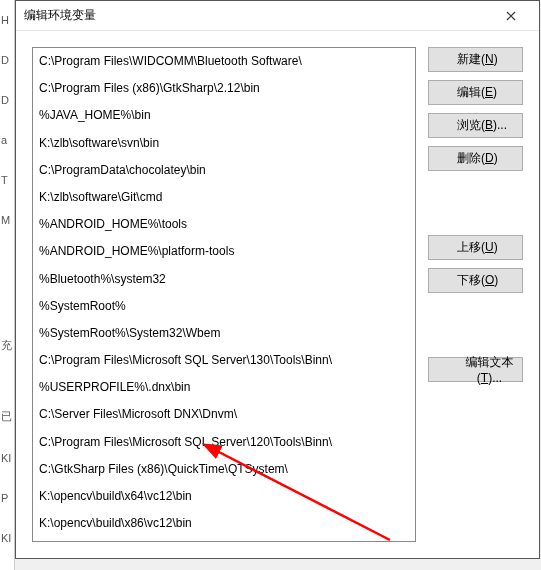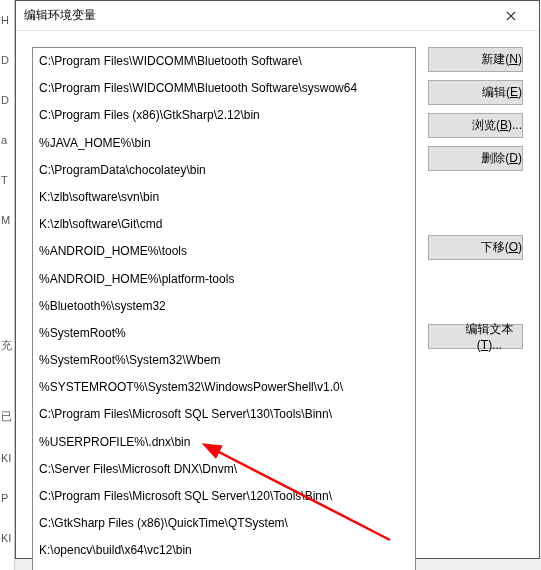--- a/index.html
+++ b/index.html
@@ -77,21 +77,21 @@
     }
     .side-buttons .spacer { height: 48px; }
     .win-btn {
       height: 25px;
       background: #e1e1e1;
       border: 1px solid #adadad;
       font-size: 12px;
       cursor: pointer;
       display: flex;
       align-items: center;
-      justify-content: flex-end;
+      justify-content: flex-start;
       font-family: inherit;
       padding-left: 28px;
     }
     .win-btn u { text-decoration: underline; }
     .arrow {
       position: absolute;
       pointer-events: none;
       z-index: 100;
     }
     
@@ -127,32 +127,30 @@
     <div class="close-btn">
       <svg width="10" height="10" viewBox="0 0 10 10">
           <path d="M1 1 L9 9 M9 1 L1 9" stroke="#333" stroke-width="1.2"></path>
         </svg>
     </div>
   </div>
 
   <div class="content">
     <div class="listbox" id="listbox">
         <div class="list-item">C:\Program Files\WIDCOMM\Bluetooth Software\</div>
-        <div class="list-item">C:\Program Files\WIDCOMM\Bluetooth Software\syswow64</div>
         <div class="list-item">C:\Program Files (x86)\GtkSharp\2.12\bin</div>
         <div class="list-item">%JAVA_HOME%\bin</div>
+        <div class="list-item">K:\zlb\software\svn\bin</div>
         <div class="list-item">C:\ProgramData\chocolatey\bin</div>
-        <div class="list-item">K:\zlb\software\svn\bin</div>
         <div class="list-item">K:\zlb\software\Git\cmd</div>
         <div class="list-item">%ANDROID_HOME%\tools</div>
         <div class="list-item">%ANDROID_HOME%\platform-tools</div>
         <div class="list-item">%Bluetooth%\system32</div>
         <div class="list-item">%SystemRoot%</div>
         <div class="list-item">%SystemRoot%\System32\Wbem</div>
-        <div class="list-item">%SYSTEMROOT%\System32\WindowsPowerShell\v1.0\</div>
         <div class="list-item">C:\Program Files\Microsoft SQL Server\130\Tools\Binn\</div>
         <div class="list-item">%USERPROFILE%\.dnx\bin</div>
         <div class="list-item">C:\Server Files\Microsoft DNX\Dnvm\</div>
         <div class="list-item">C:\Program Files\Microsoft SQL Server\120\Tools\Binn\</div>
         <div class="list-item">C:\GtkSharp Files (x86)\QuickTime\QTSystem\</div>
         <div class="list-item">K:\opencv\build\x64\vc12\bin</div>
         <div class="list-item">K:\opencv\build\x86\vc12\bin</div>
       </div>
     <div class="side-buttons">
       <button class="win-btn">
@@ -162,20 +160,23 @@
           <span>编辑(<u>E</u>)</span>
         </button>
       <button class="win-btn">
           <span>浏览(<u>B</u>)...</span>
         </button>
       <button class="win-btn">
           <span>删除(<u>D</u>)</span>
         </button>
       <div class="spacer"></div>
       <button class="win-btn">
+          <span>上移(<u>U</u>)</span>
+        </button>
+      <button class="win-btn">
           <span>下移(<u>O</u>)</span>
         </button>
       <div class="spacer"></div>
       <button class="win-btn">
           <span>编辑文本(<u>T</u>)...</span>
         </button>
     </div>
   </div>
 
 </div>

